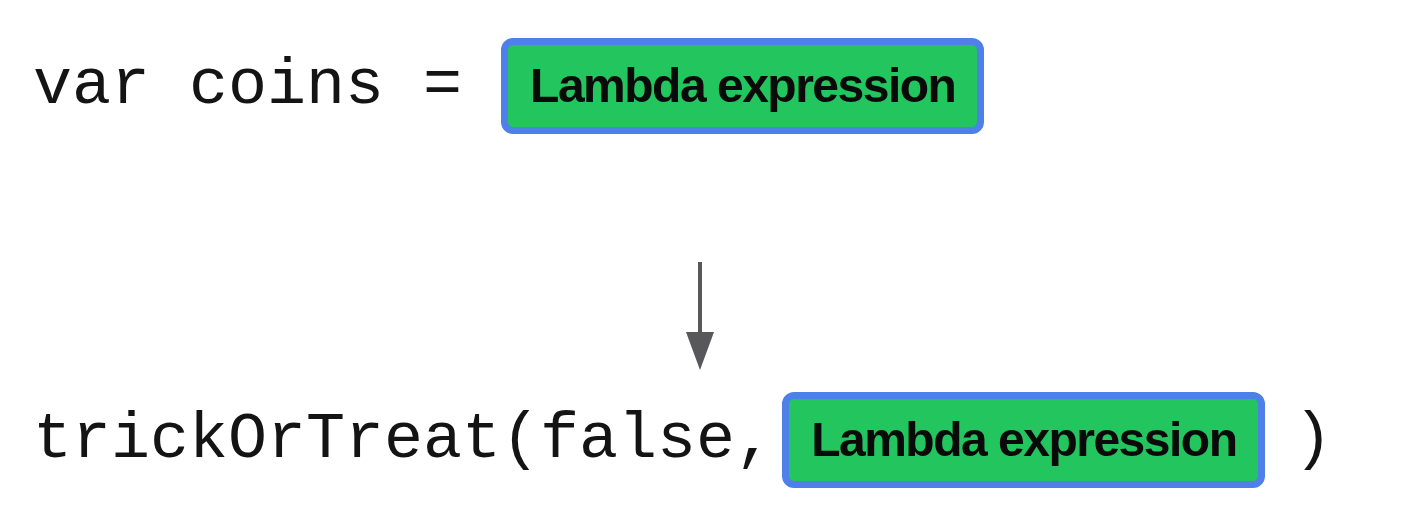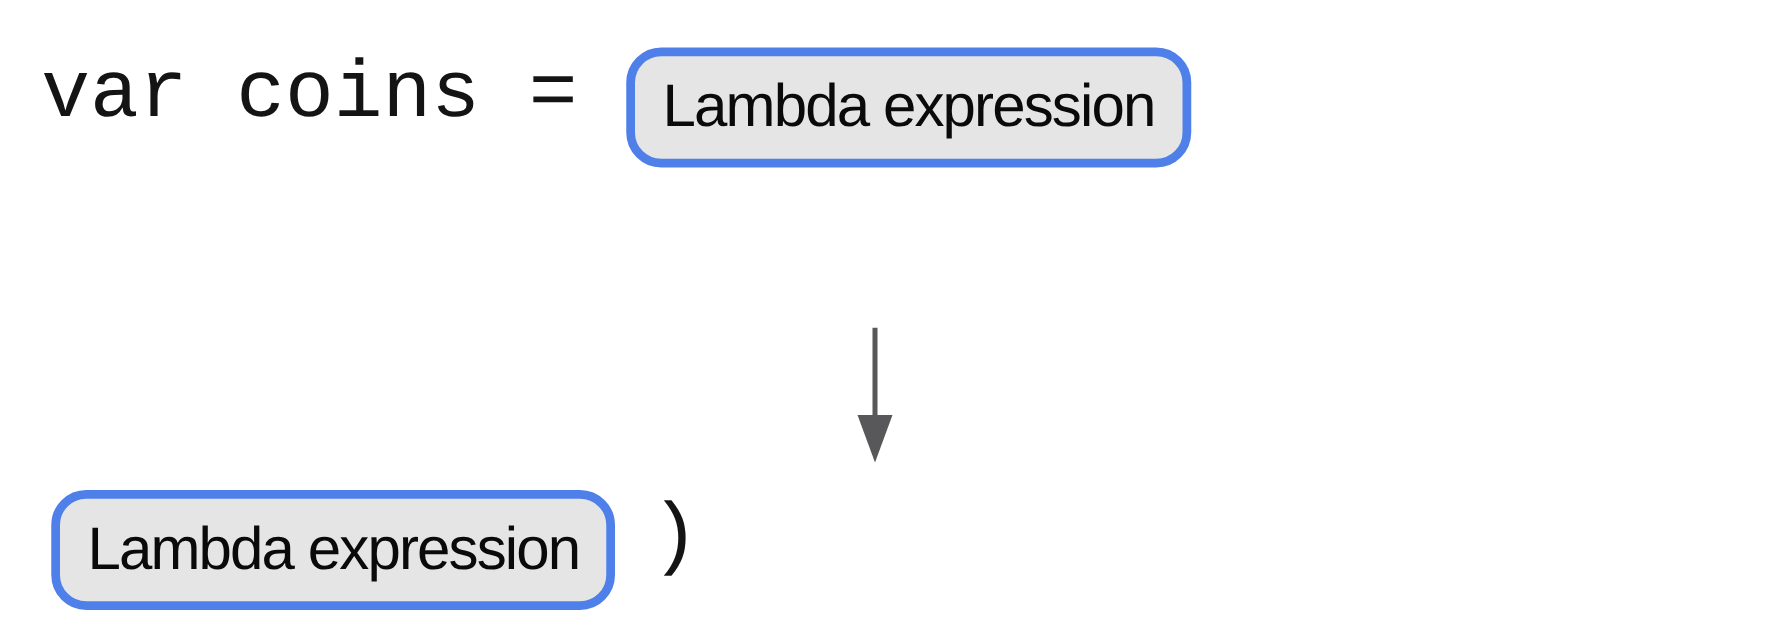--- a/index.html
+++ b/index.html
@@ -10,39 +10,39 @@
   .canvas {
     position: relative;
     width: 1424px;
     height: 510px;
     background: var(--background, #ffffff);
     overflow: hidden;
   }
   .row {
     position: absolute;
     display: flex;
-    align-items: flex-start;
+    align-items: center;
     white-space: pre;
   }
   .code {
     font-family: "Liberation Mono", "DejaVu Sans Mono", monospace;
     font-size: 65px;
     line-height: 1.17;
     color: var(--code_text, #141414);
     white-space: pre;
   }
   .pill {
     display: inline-block;
     box-sizing: border-box;
-    background: #e5e5e5;
+    background: #22c55e;
     border: 7px solid var(--box_border, #4f80ea);
-    border-radius: 28px;
+    border-radius: 12px;
     padding: 17px 22px;
     font-family: "Liberation Sans", "DejaVu Sans", sans-serif;
-    font-weight: normal;
+    font-weight: bold;
     font-size: 48px;
     line-height: 1;
     letter-spacing: -1.5px;
     color: var(--label_text, #0a0a0a);
     white-space: nowrap;
   }
   .row-assignment { left: 33px; top: 38px; }
   .row-call-variable { left: 33px; top: 172px; }
   .row-call-lambda { left: 33px; top: 392px; }
   .pill-arg { margin-left: 8px; }
@@ -65,17 +65,18 @@
     <span class="pill">Lambda expression</span>
   </div>
 
 
   <svg class="arrow" viewBox="0 0 30 108" xmlns="http://www.w3.org/2000/svg">
     <line x1="15" y1="0" x2="15" y2="76" stroke="#58585a" stroke-width="4"></line>
     <polygon points="1,70 29,70 15,108" fill="#58585a"></polygon>
   </svg>
 
   <div class="row row-call-lambda">
+    <span class="code">trickOrTreat(false,</span>
     <span class="pill pill-arg">Lambda expression</span>
     <span class="code close-paren">)</span>
   </div>
 
 </div>
 
 </body></html>

